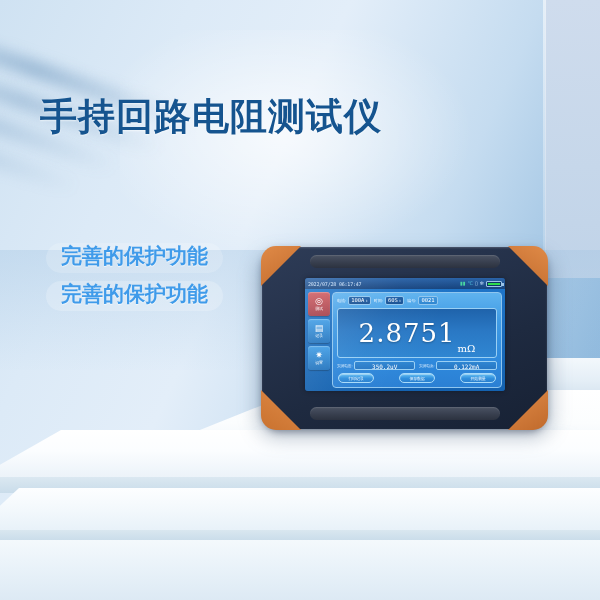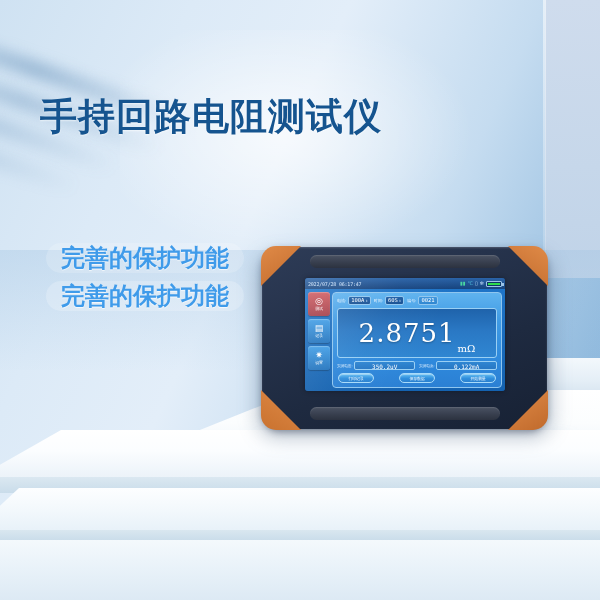--- a/index.html
+++ b/index.html
@@ -99,26 +99,27 @@
     text-shadow:0 1px 2px rgba(255,255,255,.65);
     white-space:nowrap;
   }
 
   
   .badges{ position:absolute; left:46px; top:243px; }
   .badge{
     height:30px; line-height:30px;
     border-radius:16px;
     padding:0 15px;
-    font-size:24px; font-weight:700;
+    font-size:21px; font-weight:700;
     color:#3f9bea;
     white-space:nowrap;
     margin-bottom:8px;
     display:inline-block;
     text-shadow:0 1px 1px rgba(255,255,255,.7);
+    font-family:Liberation Mono, monospace;
   }
   .badge.b1{ background:rgba(255,255,255,.18); }
   .badge.b2{ background:rgba(255,255,255,.22); }
   .badge.b3{ background:rgba(231,243,253,.92); box-shadow:0 1px 3px rgba(120,165,205,.25); }
 
   
   .device{
     position:absolute; left:262px; top:247px;
     width:285px; height:182px;
   }

